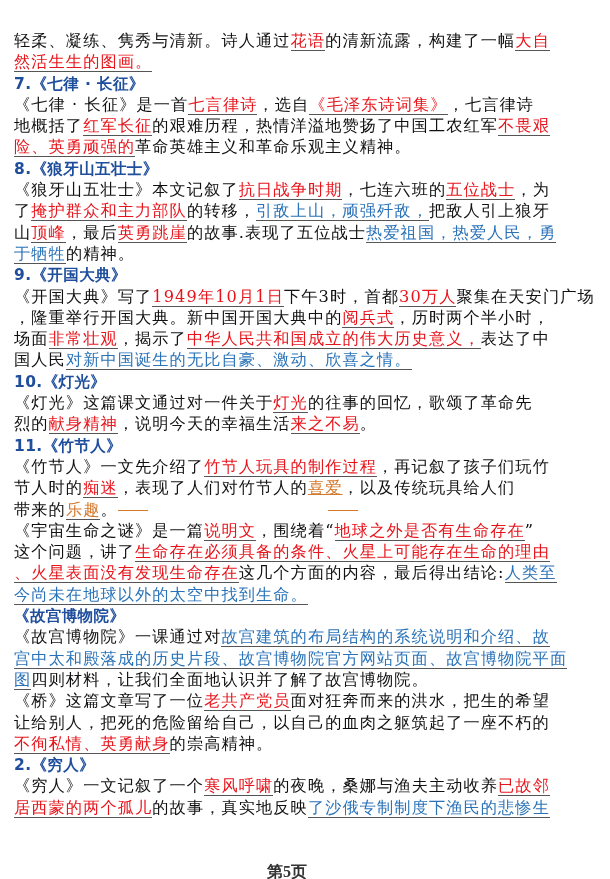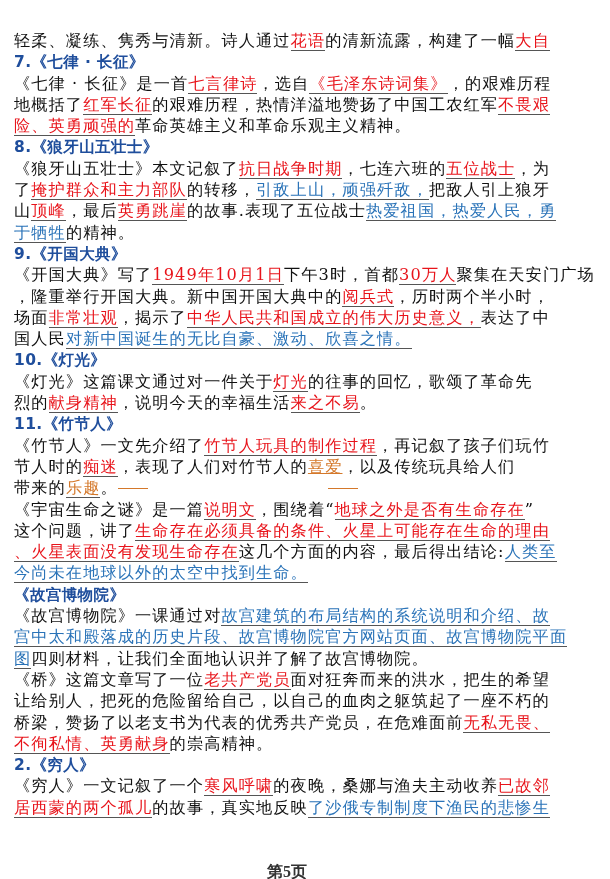--- a/index.html
+++ b/index.html
@@ -15,22 +15,23 @@
     .k { color: #111; margin-top: 35px; }
     .orange-line { display: inline-block; width: 30px; border-bottom: 1.2px solid #d4782a; vertical-align: middle; }
     .footer { position: absolute; left: 0; width: 574px; top: 862px; text-align: center;
       font-size: 16px; color: #333; font-family: "Liberation Serif", serif; font-weight: bold; }
   </style>
 </head>
 <body>
 
 <div class="page" id="page">
     <div class="line"><span class="k">轻柔、凝练、隽秀与清新。诗人通过</span><span class="r">花语</span><span class="k">的清新流露，构建了一幅</span><span class="r">大自</span></div>
+    <div class="line"><span class="r">然活生生的图画。</span></div>
     <div class="line"><span class="h">7.《七律 · 长征》</span></div>
-    <div class="line"><span class="k">《七律 · 长征》是一首</span><span class="r">七言律诗</span><span class="k">，选自</span><span class="r">《毛泽东诗词集》</span><span class="k">，的艰难历程</span></div>
+    <div class="line"><span class="k">《七律 · 长征》是一首</span><span class="r">七言律诗</span><span class="k">，选自</span><span class="r">《毛泽东诗词集》</span><span class="k">，七言律诗</span></div>
     <div class="line"><span class="k">地概括了</span><span class="r">红军长征</span><span class="k">的艰难历程，热情洋溢地赞扬了中国工农红军</span><span class="r">不畏艰</span></div>
     <div class="line"><span class="r">险、英勇顽强的</span><span class="k">革命英雄主义和革命乐观主义精神。</span></div>
     <div class="line"><span class="h">8.《狼牙山五壮士》</span></div>
     <div class="line"><span class="k">《狼牙山五壮士》本文记叙了</span><span class="r">抗日战争时期</span><span class="k">，七连六班的</span><span class="r">五位战士</span><span class="k">，为</span></div>
     <div class="line"><span class="k">了</span><span class="r">掩护群众和主力部队</span><span class="k">的转移，</span><span class="b">引敌上山，顽强歼敌，</span><span class="k">把敌人引上狼牙</span></div>
     <div class="line"><span class="k">山</span><span class="r">顶峰</span><span class="k">，最后</span><span class="r">英勇跳崖</span><span class="k">的故事.表现了五位战士</span><span class="b">热爱祖国，热爱人民，勇</span></div>
     <div class="line"><span class="b">于牺牲</span><span class="k">的精神。</span></div>
     <div class="line"><span class="h">9.《开国大典》</span></div>
     <div class="line"><span class="k">《开国大典》写了</span><span class="r">1949年10月1日</span><span class="k">下午3时，首都</span><span class="r">30万人</span><span class="k">聚集在天安门广场</span></div>
     <div class="line"><span class="k">，隆重举行开国大典。新中国开国大典中的</span><span class="r">阅兵式</span><span class="k">，历时两个半小时，</span></div>
@@ -46,20 +47,19 @@
     <div class="line"><span class="k">《宇宙生命之谜》是一篇</span><span class="r">说明文</span><span class="k">，围绕着“</span><span class="r">地球之外是否有生命存在</span><span class="k">”</span></div>
     <div class="line"><span class="k">这个问题，讲了</span><span class="r">生命存在必须具备的条件、火星上可能存在生命的理由</span></div>
     <div class="line"><span class="r">、火星表面没有发现生命存在</span><span class="k">这几个方面的内容，最后得出结论:</span><span class="b">人类至</span></div>
     <div class="line"><span class="b">今尚未在地球以外的太空中找到生命。</span></div>
     <div class="line"><span class="h">《故宫博物院》</span></div>
     <div class="line"><span class="k">《故宫博物院》一课通过对</span><span class="b">故宫建筑的布局结构的系统说明和介绍、故</span></div>
     <div class="line"><span class="b">宫中太和殿落成的历史片段、故宫博物院官方网站页面、故宫博物院平面</span></div>
     <div class="line"><span class="b">图</span><span class="k">四则材料，让我们全面地认识并了解了故宫博物院。</span></div>
     <div class="line"><span class="k">《桥》这篇文章写了一位</span><span class="r">老共产党员</span><span class="k">面对狂奔而来的洪水，把生的希望</span></div>
     <div class="line"><span class="k">让给别人，把死的危险留给自己，以自己的血肉之躯筑起了一座不朽的</span></div>
-    <div class="line"><span class="k">桥梁，赞扬了以老支书为代表的优秀共产党员，在危难面前</span><span class="r">无私无畏、</span></div>
     <div class="line"><span class="r">不徇私情、英勇献身</span><span class="k">的崇高精神。</span></div>
     <div class="line"><span class="h">2.《穷人》</span></div>
     <div class="line"><span class="k">《穷人》一文记叙了一个</span><span class="r">寒风呼啸</span><span class="k">的夜晚，桑娜与渔夫主动收养</span><span class="r">已故邻</span></div>
     <div class="line"><span class="r">居西蒙的两个孤儿</span><span class="k">的故事，真实地反映</span><span class="b">了沙俄专制制度下渔民的悲惨生</span></div>
   </div>
 
 <div class="footer">第5页</div>
 
 </body></html>

